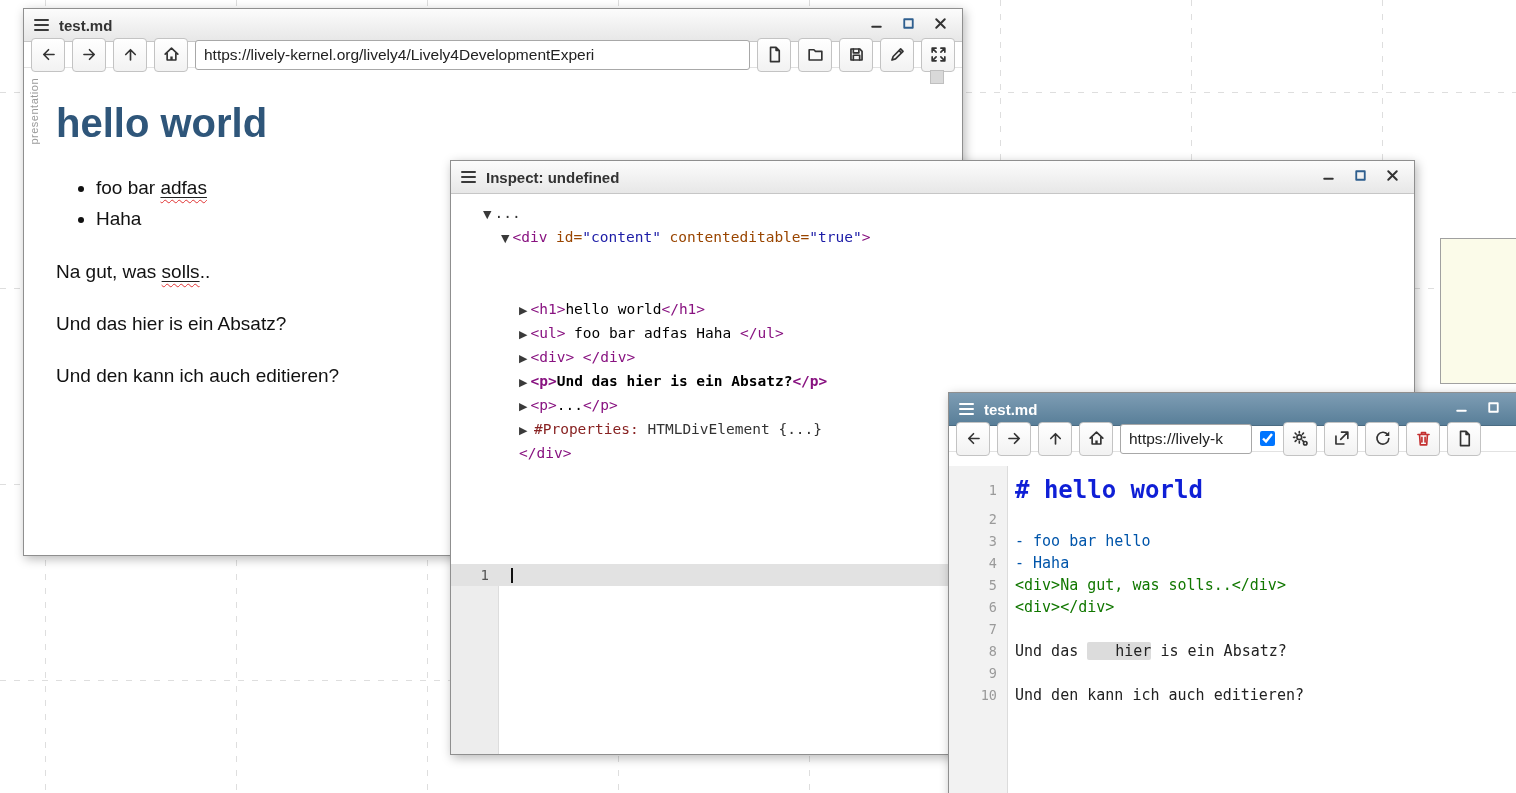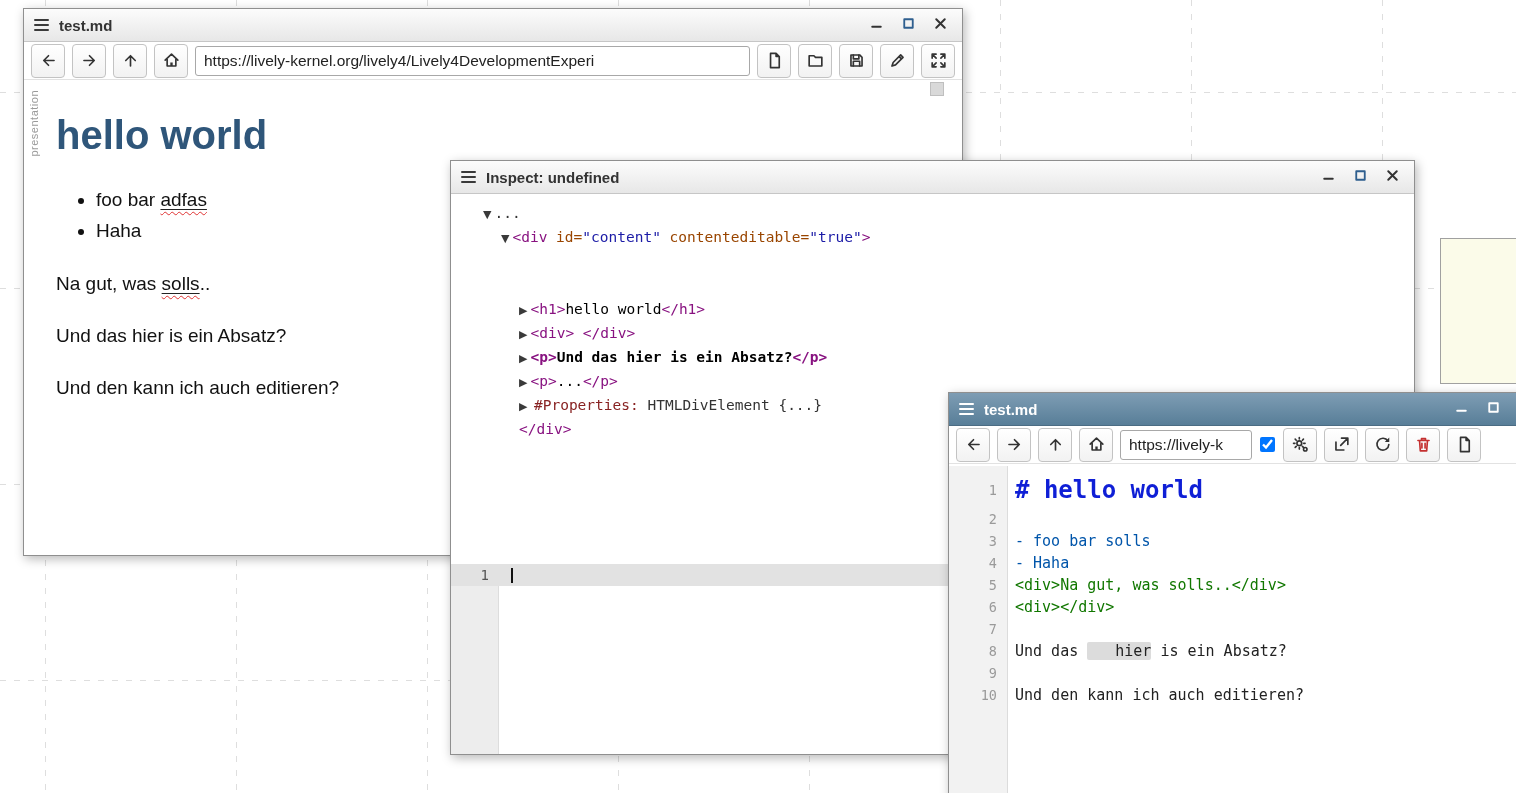--- a/index.html
+++ b/index.html
@@ -45,21 +45,21 @@
   .tb-btn { width:20px; height:20px; display:flex; align-items:center; justify-content:center; cursor:pointer; }
   .tb-btn svg { width:17px; height:17px; }
   .tb-btn.maximize .s { stroke:var(--maximize,#2f5f8f); }
   .titlebar.active { background:linear-gradient(var(--titlebar-active-from,#7e9db4), var(--titlebar-active-to,#587e98));
     border-bottom:1px solid #4b6c83; }
   .titlebar.active .title { color:#fff; }
   .titlebar.active .hamburger i { background:#fff; }
   .titlebar.active .s { stroke:#fff; }
 
   
-  .toolbar { height:38px; display:flex; align-items:center; gap:7px; padding:4px 7px;
+  .toolbar { height:26px; display:flex; align-items:center; gap:7px; padding:4px 7px;
     background:#fff; border-bottom:1px solid #e2e2e2; }
   .btn-group { display:flex; gap:7px; flex:none; }
   .btn { width:34px; height:34px; border:1px solid #c3c3c3; border-radius:4px;
     background:linear-gradient(#ffffff,#f2f2f2); display:flex; align-items:center; justify-content:center;
     padding:0; cursor:pointer; flex:none; }
   .btn .ic, .btn svg { display:block; width:19px; height:19px; }
   svg .s { fill:none; stroke:#333; stroke-width:2.1; stroke-linecap:round; stroke-linejoin:round; }
   svg .f { fill:#333; stroke:none; }
   .btn.danger .s { stroke:var(--trash,#c43030); }
   .url { height:30px; border:1px solid #a8a8a8; border-radius:3px; padding:0 8px;
@@ -263,20 +263,21 @@
               <path class="s" style="stroke-width:2.8" d="M6 6l12 12M18 6L6 18"></path>
             </svg></span>
         </span>
       </span>
   </header>
   <div class="inspect-body">
     <div class="tree">
         <div class="tree-row" style="padding-left: 0px;"><span class="tok-arrow">▼</span><span class="tok-plain">...</span></div>
         <div class="tree-row" style="padding-left: 18px;"><span class="tok-arrow">▼</span><span class="tok-tag">&lt;div</span><span class="tok-attr"> id=</span><span class="tok-val">"content"</span><span class="tok-attr"> contenteditable=</span><span class="tok-val">"true"</span><span class="tok-tag">&gt;</span></div>
         <div class="tree-row" style="padding-left: 36px; margin-top: 48px;"><span class="tok-arrow">▶</span><span class="tok-tag">&lt;h1&gt;</span><span class="tok-text">hello world</span><span class="tok-tag">&lt;/h1&gt;</span></div>
+        <div class="tree-row" style="padding-left: 36px;"><span class="tok-arrow">▶</span><span class="tok-tag">&lt;ul&gt;</span><span class="tok-text"> foo bar adfas Haha </span><span class="tok-tag">&lt;/ul&gt;</span></div>
         <div class="tree-row" style="padding-left: 36px;"><span class="tok-arrow">▶</span><span class="tok-tag">&lt;div&gt;</span><span class="tok-text"> </span><span class="tok-tag">&lt;/div&gt;</span></div>
         <div class="tree-row" style="padding-left: 36px; font-weight: bold;"><span class="tok-arrow">▶</span><span class="tok-tag">&lt;p&gt;</span><span class="tok-text">Und das hier is ein Absatz?</span><span class="tok-tag">&lt;/p&gt;</span></div>
         <div class="tree-row" style="padding-left: 36px;"><span class="tok-arrow">▶</span><span class="tok-tag">&lt;p&gt;</span><span class="tok-text">...</span><span class="tok-tag">&lt;/p&gt;</span></div>
         <div class="tree-row" style="padding-left: 36px;"><span class="tok-arrow">▶ </span><span class="tok-props">#Properties: </span><span class="tok-propval">HTMLDivElement {...}</span></div>
         <div class="tree-row" style="padding-left: 36px;"><span class="tok-tag">&lt;/div&gt;</span></div>
       </div>
     <div class="mini-editor">
       <div class="mini-active">
         <span class="mini-num">1</span>
         <span class="mini-code">
@@ -385,21 +386,21 @@
             <svg viewBox="0 0 24 24">
               <path class="s" d="M7 3h7l4 4v14H7zM14 3v4h4"></path>
             </svg>
           </span>
         </button>
       </span>
   </div>
   <div class="ed">
       <div class="ed-line header"><span class="ed-num">1</span><span class="ed-text"><span class="tok-header"># hello world</span></span></div>
       <div class="ed-line"><span class="ed-num">2</span><span class="ed-text"></span></div>
-      <div class="ed-line"><span class="ed-num">3</span><span class="ed-text"><span class="tok-list">- foo bar solls</span></span></div>
+      <div class="ed-line"><span class="ed-num">3</span><span class="ed-text"><span class="tok-list">- foo bar hello</span></span></div>
       <div class="ed-line"><span class="ed-num">4</span><span class="ed-text"><span class="tok-list">- Haha</span></span></div>
       <div class="ed-line"><span class="ed-num">5</span><span class="ed-text"><span class="tok-html">&lt;div&gt;Na gut, was solls..&lt;/div&gt;</span></span></div>
       <div class="ed-line"><span class="ed-num">6</span><span class="ed-text"><span class="tok-html">&lt;div&gt;&lt;/div&gt;</span></span></div>
       <div class="ed-line"><span class="ed-num">7</span><span class="ed-text"></span></div>
       <div class="ed-line"><span class="ed-num">8</span><span class="ed-text"><span class="tok-code">Und das </span><span class="tok-highlight">hier</span><span class="tok-code"> is ein Absatz?</span></span></div>
       <div class="ed-line"><span class="ed-num">9</span><span class="ed-text"></span></div>
       <div class="ed-line"><span class="ed-num">10</span><span class="ed-text"><span class="tok-code">Und den kann ich auch editieren?</span></span></div>
     </div>
 </section>
 

